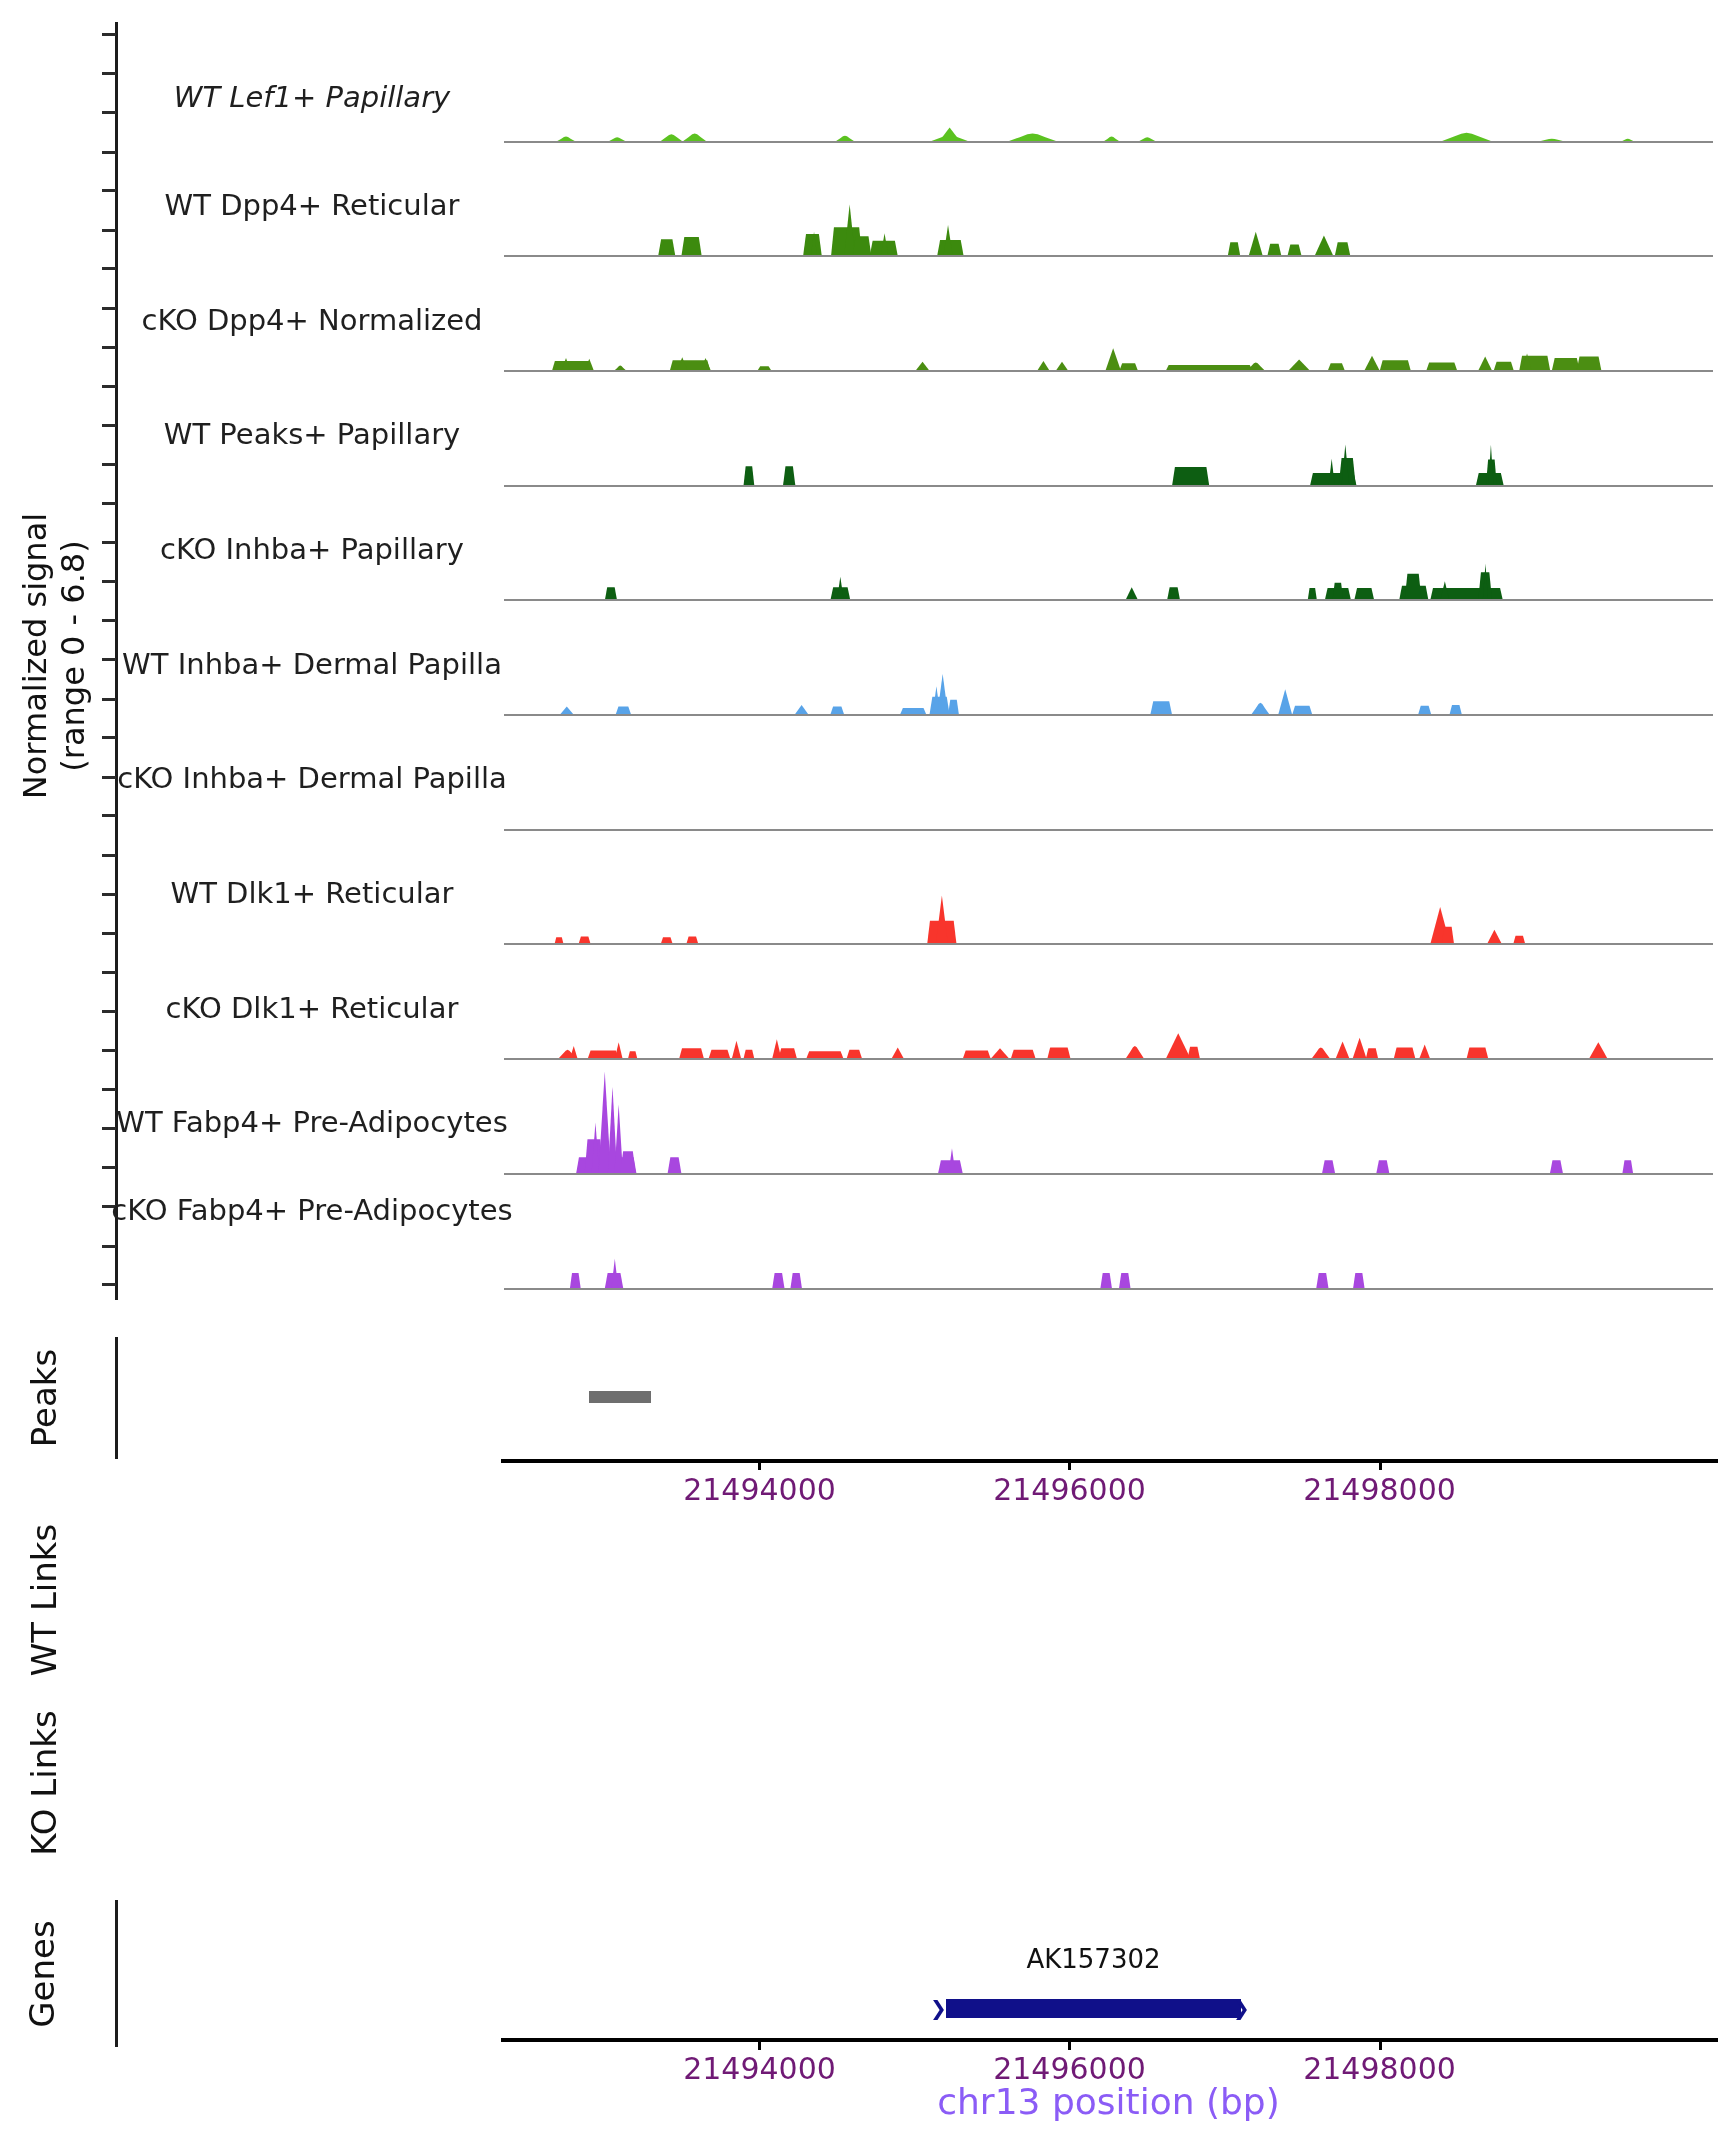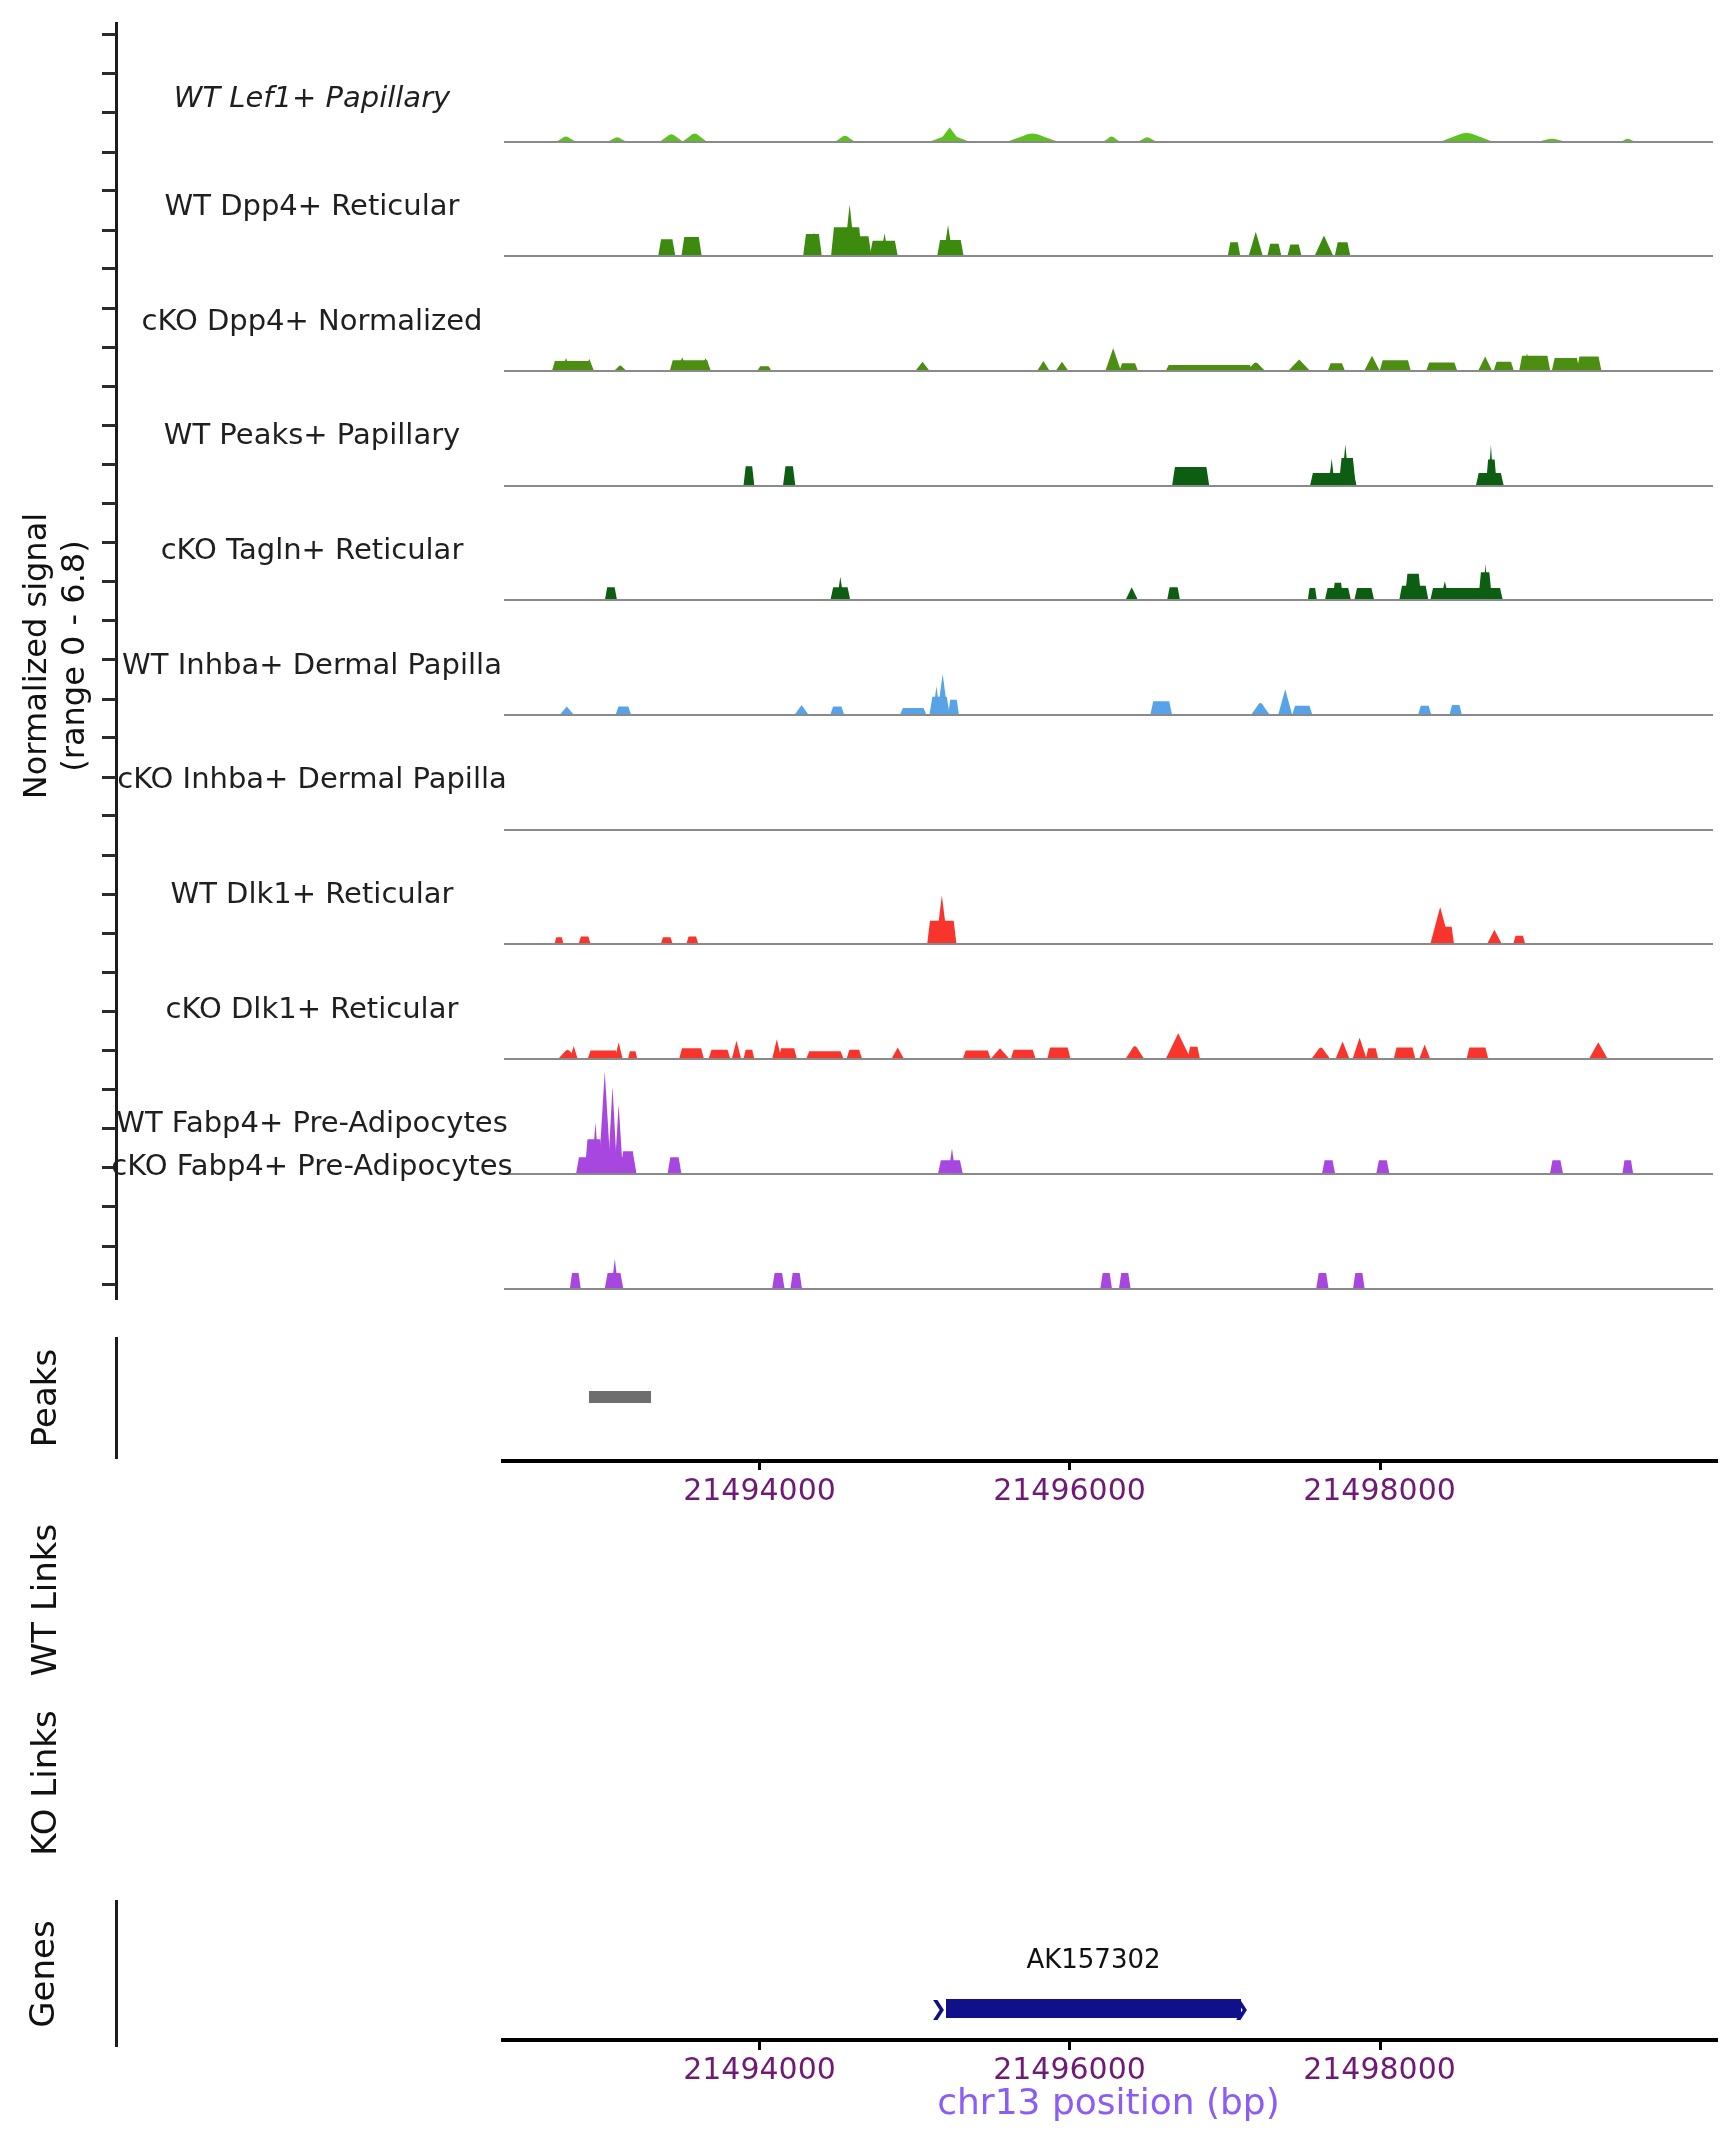--- a/index.html
+++ b/index.html
@@ -148,21 +148,21 @@
       <polygon points="932.2,150.0 936.2,123.8 980.1,123.8 984.1,150.0" fill="#0D5E12"></polygon>
       <polygon points="1124.7,150.0 1128.7,132.2 1185.6,132.2 1189.6,150.0" fill="#0D5E12"></polygon>
       <polygon points="1150.6,150.0 1154.9,112.2 1159.3,150.0" fill="#0D5E12"></polygon>
       <polygon points="1164.7,150.0 1168.7,111.2 1184.5,111.2 1188.5,150.0" fill="#0D5E12"></polygon>
       <polygon points="1168.6,150.0 1174.0,92.3 1179.4,150.0" fill="#0D5E12"></polygon>
       <polygon points="1356.1,150.0 1360.1,132.2 1391.0,132.2 1395.0,150.0" fill="#0D5E12"></polygon>
       <polygon points="1370.1,150.0 1373.2,113.3 1382.3,113.3 1385.3,150.0" fill="#0D5E12"></polygon>
       <polygon points="1373.3,150.0 1377.1,93.3 1380.9,150.0" fill="#0D5E12"></polygon>
     </svg>
     <div class="baseline" style="left: 504px; top: 485px; width: 1209px; background: rgb(138, 138, 138);"></div>
-    <div class="track-label" style="top: 532px;">cKO Tagln+ Reticular</div>
+    <div class="track-label" style="top: 532px;">cKO Inhba+ Papillary</div>
     <svg width="1209" height="108" viewBox="0 0 1687 150" style="left: 504px; top: 493px;">
       <polygon points="140.6,150.0 144.0,131.1 154.4,131.1 157.9,150.0" fill="#0D5E12"></polygon>
       <polygon points="455.3,150.0 459.3,131.1 479.4,131.1 483.4,150.0" fill="#0D5E12"></polygon>
       <polygon points="464.5,150.0 469.3,116.4 474.2,150.0" fill="#0D5E12"></polygon>
       <polygon points="866.8,150.0 875.9,131.1 885.1,150.0" fill="#0D5E12"></polygon>
       <polygon points="925.1,150.0 928.8,131.1 939.9,131.1 943.5,150.0" fill="#0D5E12"></polygon>
       <polygon points="1121.4,150.0 1124.0,132.2 1131.8,132.2 1134.4,150.0" fill="#0D5E12"></polygon>
       <polygon points="1145.2,150.0 1149.2,132.2 1178.0,132.2 1182.0,150.0" fill="#0D5E12"></polygon>
       <polygon points="1156.0,150.0 1159.1,124.8 1168.1,124.8 1171.2,150.0" fill="#0D5E12"></polygon>
       <polygon points="1186.3,150.0 1190.3,132.2 1210.4,132.2 1214.4,150.0" fill="#0D5E12"></polygon>
@@ -254,21 +254,21 @@
       <polygon points="162.2,150.0 166.2,118.5 179.8,118.5 183.8,150.0" fill="#A847DF"></polygon>
       <polygon points="228.2,150.0 232.1,126.9 243.7,126.9 247.6,150.0" fill="#A847DF"></polygon>
       <polygon points="605.6,150.0 609.6,131.1 636.2,131.1 640.2,150.0" fill="#A847DF"></polygon>
       <polygon points="620.2,150.0 625.1,114.3 629.9,150.0" fill="#A847DF"></polygon>
       <polygon points="1141.4,150.0 1145.1,131.1 1156.1,131.1 1159.8,150.0" fill="#A847DF"></polygon>
       <polygon points="1217.1,150.0 1220.8,131.1 1231.8,131.1 1235.5,150.0" fill="#A847DF"></polygon>
       <polygon points="1459.4,150.0 1463.0,131.1 1474.1,131.1 1477.7,150.0" fill="#A847DF"></polygon>
       <polygon points="1560.5,150.0 1563.5,131.1 1572.6,131.1 1575.6,150.0" fill="#A847DF"></polygon>
     </svg>
     <div class="baseline" style="left: 504px; top: 1173px; width: 1209px; background: rgb(138, 138, 138);"></div>
-    <div class="track-label" style="top: 1148px; text-align: center;">cKO Fabp4+ Pre-Adipocytes</div>
+    <div class="track-label" style="top: 1193px; text-align: center;">cKO Fabp4+ Pre-Adipocytes</div>
     <svg width="1209" height="108" viewBox="0 0 1687 150" style="left: 504px; top: 1181px;">
       <polygon points="91.9,150.0 94.9,128.0 104.0,128.0 107.1,150.0" fill="#A847DF"></polygon>
       <polygon points="140.6,150.0 144.6,128.0 162.5,128.0 166.5,150.0" fill="#A847DF"></polygon>
       <polygon points="149.8,150.0 154.6,108.0 159.5,150.0" fill="#A847DF"></polygon>
       <polygon points="374.2,150.0 377.6,128.0 388.0,128.0 391.5,150.0" fill="#A847DF"></polygon>
       <polygon points="399.6,150.0 402.8,128.0 412.6,128.0 415.8,150.0" fill="#A847DF"></polygon>
       <polygon points="832.1,150.0 835.4,128.0 845.1,128.0 848.4,150.0" fill="#A847DF"></polygon>
       <polygon points="858.1,150.0 861.3,128.0 871.1,128.0 874.3,150.0" fill="#A847DF"></polygon>
       <polygon points="1133.3,150.0 1136.8,128.0 1147.2,128.0 1150.6,150.0" fill="#A847DF"></polygon>
       <polygon points="1184.7,150.0 1187.9,128.0 1197.7,128.0 1200.9,150.0" fill="#A847DF"></polygon>

